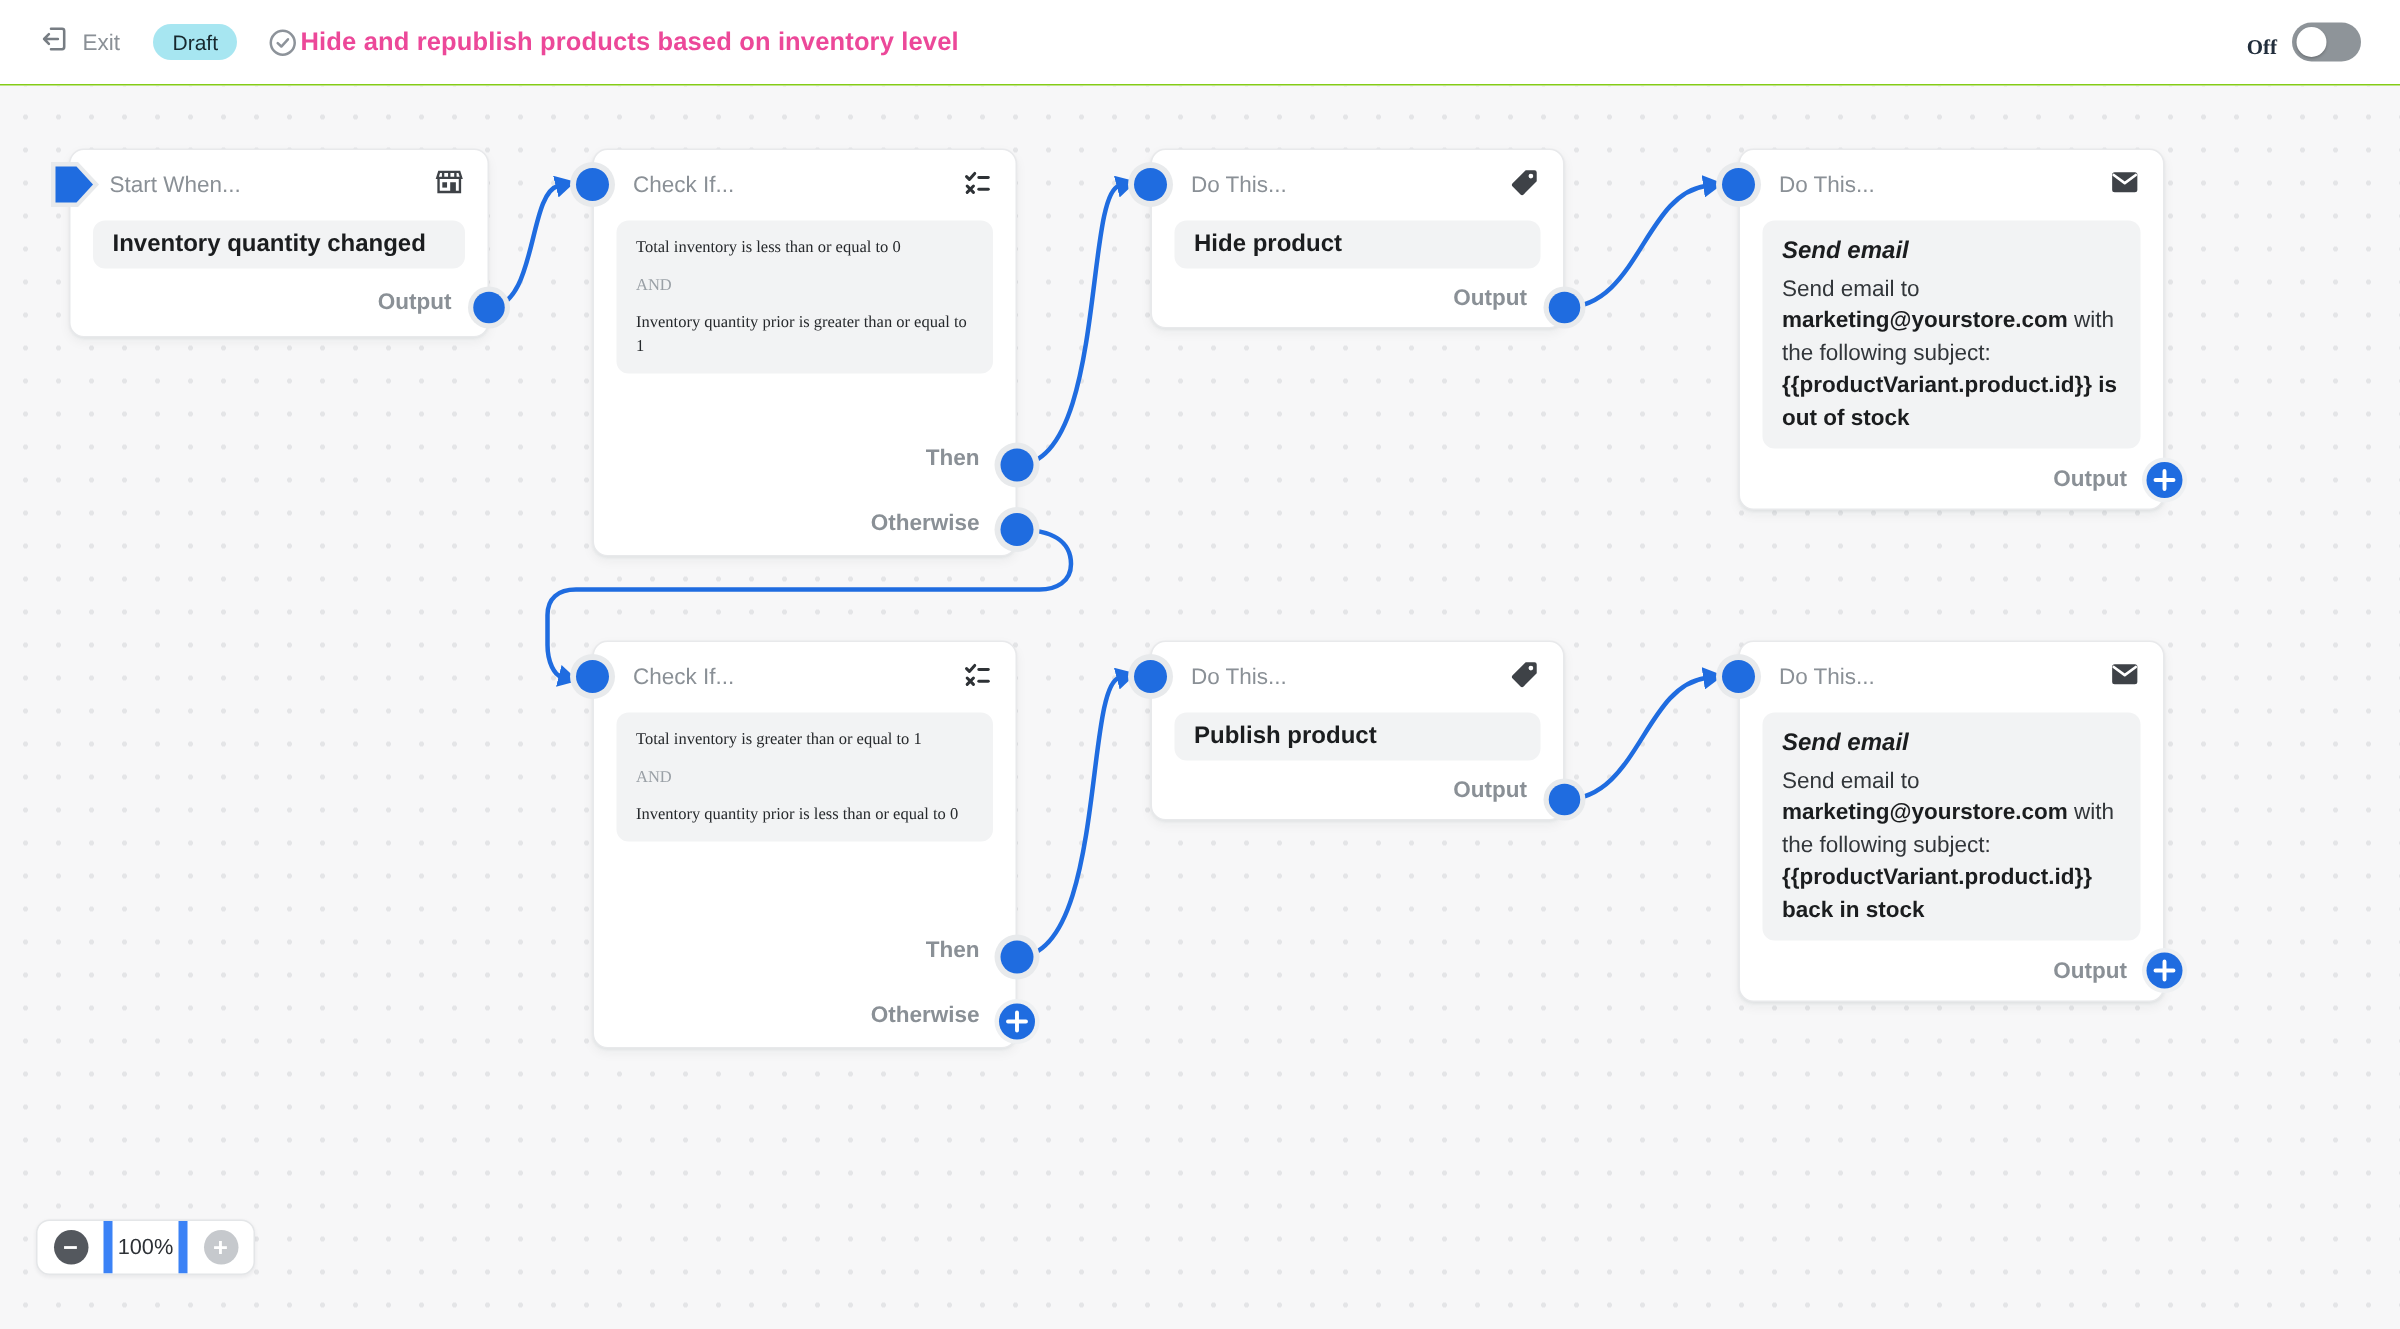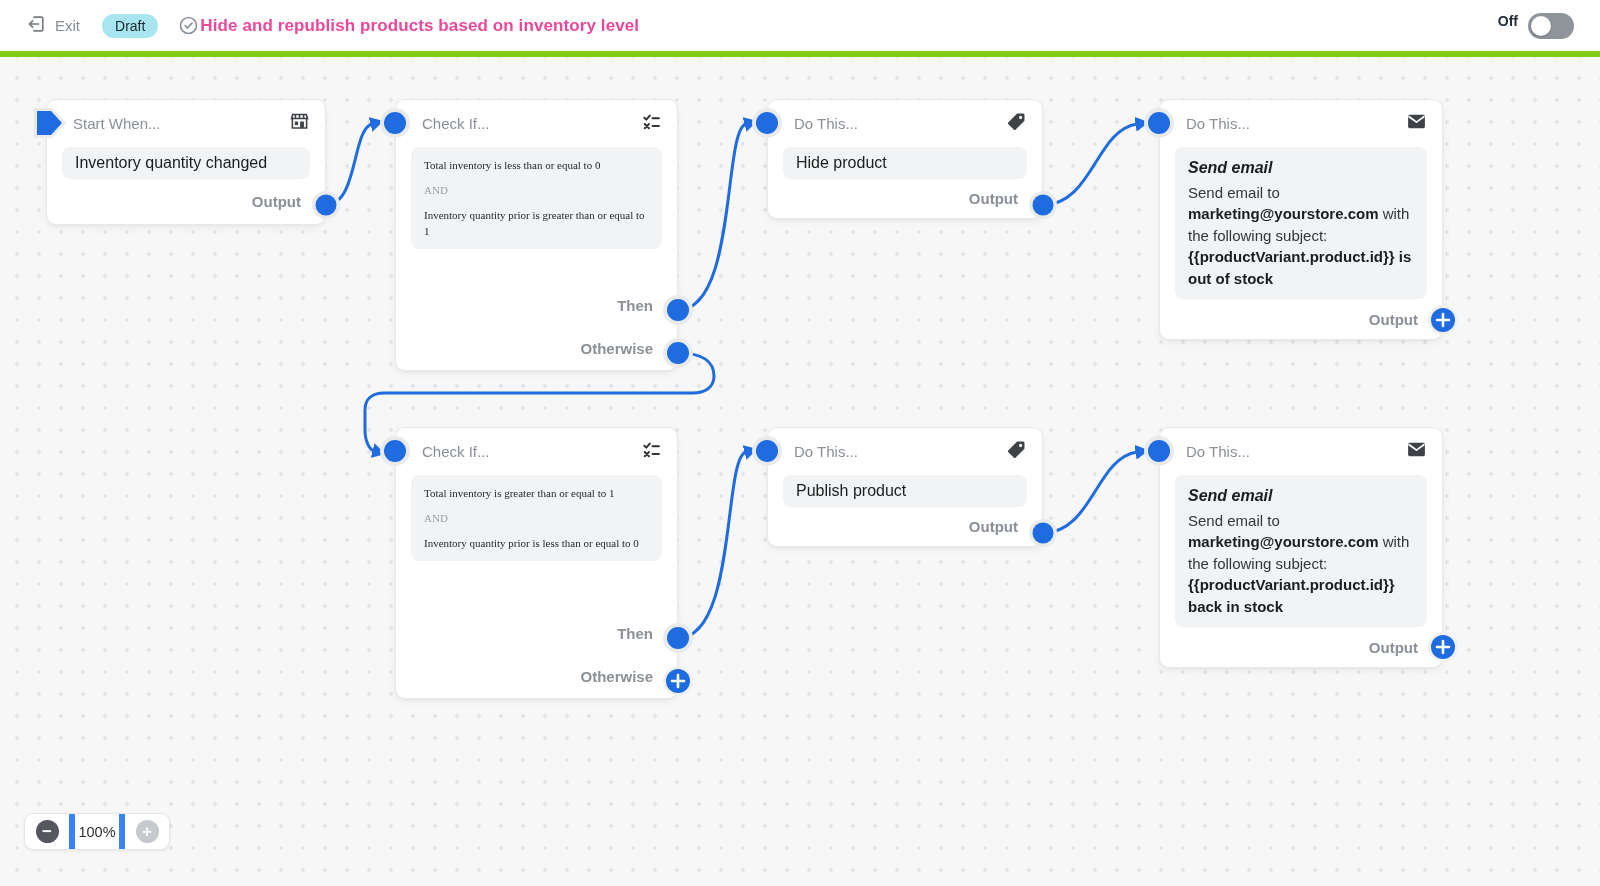--- a/index.html
+++ b/index.html
@@ -7,43 +7,43 @@
     font-family:"Liberation Sans","DejaVu Sans",sans-serif; }
   .stage { position:relative; width:1600px; height:886px; background:#f7f7f8; }
 
   
   .canvas { position:absolute; inset:57px 0 0 0;
     background-image:radial-gradient(#e4e5e7 1.6px, transparent 1.6px);
     background-size:22px 22px; background-position:6px 10px; }
 
   
   .topbar { position:absolute; top:0; left:0; width:100%; height:57px; background:#ffffff;
-    border-bottom:6px solid #84cc16; display:flex; align-items:center; padding:0 26px; z-index:10; }
+    border-bottom:1px solid #84cc16; display:flex; align-items:center; padding:0 26px; z-index:10; }
   .exit-group { display:flex; align-items:center; gap:9px; cursor:pointer; }
   .exit-group svg { width:20px; height:20px; color:#777d83; }
   .exit-label { font-size:15px; color:#8a9096; }
   .badge { margin-left:22px; background:#a7e6f1; color:#17282e; font-size:14px; font-weight:500;
     padding:4px 13px; border-radius:13px; }
   .title-check { margin-left:20px; display:flex; align-items:center; }
   .title-check svg { width:21px; height:21px; color:#8d939a; }
   .flow-title { margin-left:1px; font-size:17px; font-weight:700; color:#ec4899; letter-spacing:.1px; }
-  .topbar-right { margin-left:auto; display:flex; align-items:flex-start; gap:10px; }
+  .topbar-right { margin-left:auto; display:flex; align-items:flex-end; gap:10px;font-family:Liberation Serif, serif; }
   .off-label { font-size:14px; font-weight:700; color:#222e3c; }
   .toggle { width:46px; height:26px; background:#8e9499; border-radius:13px; position:relative; cursor:pointer; }
   .toggle-knob { position:absolute; top:3px; left:3px; width:20px; height:20px; background:#fff; border-radius:50%;
     box-shadow:0 1px 2px rgba(0,0,0,.25); }
 
   
   .node { position:absolute; background:#fff; border:1px solid #e8e9eb; border-radius:10px; z-index:2;
     box-shadow:0 1px 2px rgba(25,30,36,.05), 0 3px 8px rgba(25,30,36,.05); display:flex; flex-direction:column; }
   .node-header { display:flex; align-items:center; height:47px; padding:0 15px 0 26px; flex:0 0 auto; }
   .node-header .header-title { flex:1; font-size:15px; color:#8a9096; }
   .node-header svg { width:21px; height:21px; color:#3e4247; }
   .chip { margin:0 15px; background:#f2f3f4; border-radius:8px; padding:7px 13px;
-    font-size:16px; font-weight:400; color:#1b1d1f; flex:0 0 auto; }
+    font-size:16px; font-weight:700; color:#1b1d1f; flex:0 0 auto; }
   .port-row { display:flex; justify-content:flex-end; align-items:center; flex:1;
     padding-right:24px; font-size:15px; font-weight:600; color:#8a9096; }
   .cond-box { margin:0 15px; background:#f2f3f4; border-radius:8px; padding:10px 13px;
     font-size:11px; line-height:16px; color:#26292c; flex:0 0 auto;font-family:Liberation Serif, serif; }
   .cond-box .op { color:#9aa0a6; margin:9px 0; }
   .email-box { margin:0 15px; background:#f2f3f4; border-radius:8px; padding:10px 13px;
     font-size:15px; line-height:21.5px; color:#32363a; flex:0 0 auto; }
   .email-title { font-size:16px; font-weight:700; color:#1b1d1f; margin-bottom:3px;font-style:italic; }
   .email-box .seg-b { font-weight:700; color:#1b1d1f; }
   .row43 { flex:0 0 43px; display:flex; justify-content:flex-end; align-items:center;

